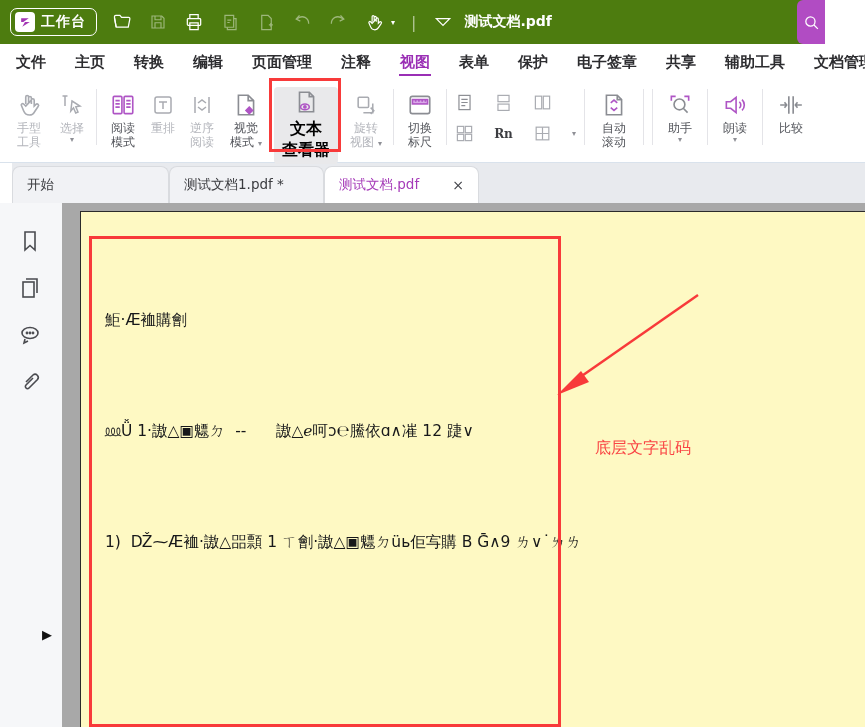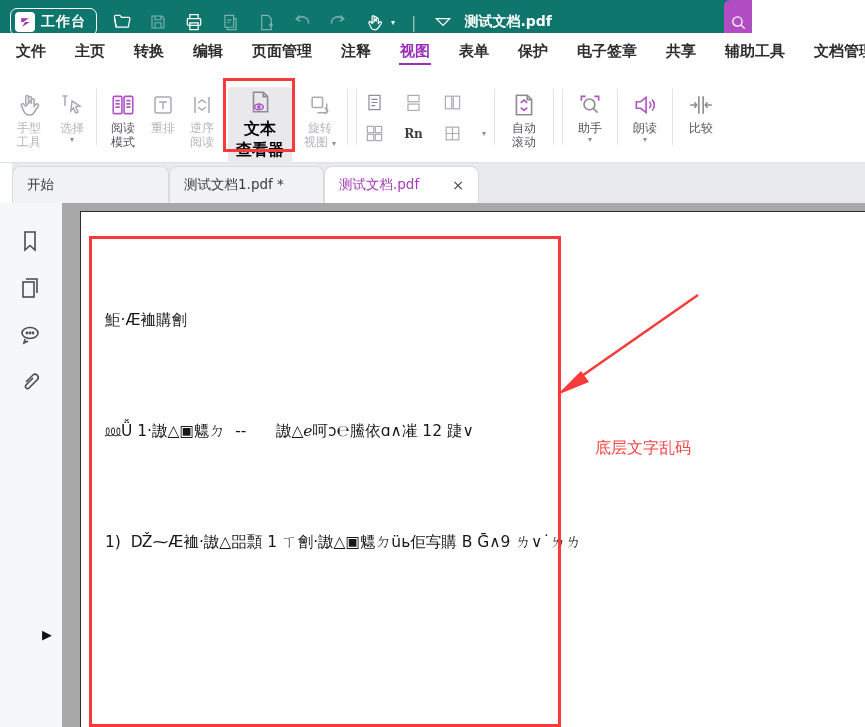--- a/index.html
+++ b/index.html
@@ -1,39 +1,39 @@
 <!DOCTYPE html>
 <html><head>
 <meta charset="utf-8">
 <style>
   html,body{margin:0;padding:0;background:#888;}
   *{box-sizing:border-box;}
   .app{position:relative;width:865px;height:727px;background:#fff;overflow:hidden;
        font-family:"DejaVu Sans","Liberation Sans",sans-serif;}
 
   
-  .titlebar{position:absolute;left:0;top:0;width:752px;height:44px;background:#0f766e;
+  .titlebar{position:absolute;left:0;top:0;width:825px;height:44px;background:#4d7c0f;
             display:flex;align-items:center;color:#fff;}
   .ws-btn{display:flex;align-items:center;gap:6px;margin-left:10px;border:1.5px solid #fff;
           border-radius:7px;padding:3px 10px 3px 4px;height:28px;cursor:pointer;}
   .ws-logo{width:20px;height:20px;background:#fff;border-radius:4px;display:flex;align-items:center;justify-content:center;}
   .ws-label{font-size:14px;font-weight:bold;color:#fff;letter-spacing:1px;}
   .tb-icons{display:flex;align-items:center;margin-left:14px;gap:14px;}
   .tb-ic{width:22px;height:22px;display:flex;align-items:center;justify-content:center;cursor:pointer;}
   .tb-ic svg{stroke:#fff;fill:none;stroke-width:1.5;}
   .tb-ic.dim svg{opacity:.45;}
   .tb-caret{font-size:8px;color:#fff;margin-left:-8px;cursor:pointer;}
   .tb-sep{color:rgba(255,255,255,.55);font-size:16px;margin:0 2px;}
   .tb-title{font-size:14px;font-weight:bold;color:#fff;margin-left:10px;}
   .tb-search{position:absolute;right:0;top:0;width:28px;height:44px;background:#B14CC3;
              display:flex;align-items:center;justify-content:center;border-radius:6px 0 0 6px;cursor:pointer;}
   .tb-search svg{stroke:#fff;fill:none;stroke-width:1.8;}
 
   
-  .menubar{position:absolute;left:0;top:33px;width:865px;height:36px;background:#fff;
+  .menubar{position:absolute;left:0;top:44px;width:865px;height:36px;background:#fff;
            display:flex;align-items:center;gap:27px;padding-left:15px;overflow:hidden;white-space:nowrap;}
   .menu-item{font-size:15px;font-weight:600;color:#2d2d30;cursor:pointer;padding:4px 1px;flex:none;}
   .menu-item.active{color:#9A2FB5;border-bottom:2.5px solid #9A2FB5;padding-bottom:2px;}
 
   
   .ribbon{position:absolute;left:0;top:80px;width:865px;height:83px;background:#fff;
           border-bottom:1px solid #d9e2ec;display:flex;align-items:flex-start;padding:7px 0 0 6px;}
   .rit{display:flex;flex-direction:column;align-items:center;flex:none;cursor:pointer;padding-top:2px;}
   .rit .ric{height:32px;display:flex;align-items:center;justify-content:center;}
   .rit .rlb{font-size:12px;line-height:14px;color:#54565c;text-align:center;white-space:nowrap;}
@@ -62,21 +62,21 @@
   .tab.active{width:155px;background:#fff;color:#A53AB8;justify-content:space-between;}
   .tab .close{color:#43444a;font-size:14px;cursor:pointer;margin-left:8px;}
 
   
   .content{position:absolute;left:0;top:203px;width:865px;height:524px;background:#A8A8A8;}
   .sidebar{position:absolute;left:0;top:0;width:62px;height:524px;background:#F6F7F9;}
   .sb-ic{position:absolute;left:16px;width:28px;height:28px;display:flex;align-items:center;justify-content:center;cursor:pointer;}
   .sb-ic svg{stroke:#4a4b50;fill:none;stroke-width:1.6;}
   .sb-arrow{position:absolute;left:42px;top:424px;font-size:13px;color:#111;cursor:pointer;}
 
-  .page{position:absolute;left:80px;top:8px;width:785px;height:516px;background:#ffffff;
+  .page{position:absolute;left:80px;top:8px;width:785px;height:516px;background:#fef9c3;
         border-left:1px solid #2b2b2b;border-top:1px solid #2b2b2b;overflow:hidden;}
   .doclines{position:absolute;left:24px;top:16px;width:540px;font-size:15.5px;line-height:37px;
             color:#17181a;white-space:pre;}
 
   .red-rect{position:absolute;left:8px;top:24px;width:472px;height:491px;border:3px solid #F83A3A;pointer-events:none;z-index:3;}
   .red-arrow{position:absolute;left:470px;top:75px;z-index:3;pointer-events:none;}
   .red-label{position:absolute;left:514px;top:226px;font-size:16px;color:#F94444;z-index:3;}
 </style>
 </head>
 <body>
@@ -227,20 +227,31 @@
       <span class="ric">
         <svg width="24" height="24" viewBox="0 0 24 24" class="ic-gray">
             <path d="M5 4v16M19 4v16"></path>
             <path d="M10 8l-3 4 3 4M14 8l3 4-3 4" transform="rotate(90 12 12)"></path>
           </svg>
       </span>
       <span class="rlb">逆序</span>
       <span class="rlb">阅读</span>
     </div>
 
+    <div class="rit" style="width:46px">
+      <span class="ric">
+        <svg width="26" height="26" viewBox="0 0 24 24" class="ic-dark">
+            <path d="M5 3h9l5 5v13H5z"></path>
+            <path d="M14 3v5h5"></path>
+            <path d="M15 14l3 3-3 3-3-3z" fill="#AF55C5" stroke="#AF55C5"></path>
+          </svg>
+      </span>
+      <span class="rlb"><span>视觉</span></span>
+      <span class="rlb"><span>模式</span> <span class="caret">▾</span></span>
+    </div>
 
     <div class="tv-wrap">
       <div class="tv-btn">
         <span class="ric">
           <svg width="26" height="26" viewBox="0 0 24 24" class="ic-dark">
               <path d="M6 3h9l4 4v14H6z"></path>
               <path d="M15 3v4h4"></path>
               <ellipse cx="11" cy="16.5" rx="4" ry="2.6" stroke="#AF55C5"></ellipse>
               <circle cx="11" cy="16.5" r="1" fill="#AF55C5" stroke="#AF55C5"></circle>
             </svg>
@@ -258,20 +269,31 @@
             <path d="M9 19h9V10"></path>
             <path d="M14 16l3 3 3-3" transform="rotate(-90 17 17)"></path>
           </svg>
       </span>
       <span class="rlb"><span>旋转</span></span>
       <span class="rlb"><span>视图</span> <span class="caret">▾</span></span>
     </div>
 
     <div class="rdiv"></div>
 
+    <div class="rit" style="width:44px">
+      <span class="ric">
+        <svg width="26" height="26" viewBox="0 0 24 24" class="ic-dark">
+            <rect x="3" y="4" width="18" height="16" rx="2"></rect>
+            <rect x="5" y="7" width="14" height="4" fill="#D9A8E8" stroke="#AF55C5"></rect>
+            <path d="M8 7v2M11 7v2M14 7v2M17 7v2" stroke="#AF55C5"></path>
+          </svg>
+      </span>
+      <span class="rlb">切换</span>
+      <span class="rlb">标尺</span>
+    </div>
 
     <div class="rdiv"></div>
 
     <div class="grid2">
       <div class="grow">
         <span class="gic">
           <svg width="19" height="19" viewBox="0 0 24 24" class="ic-dark">
               <rect x="5" y="3" width="14" height="18"></rect>
               <path d="M8 8h8M8 12h8M8 16h5"></path>
             </svg>

